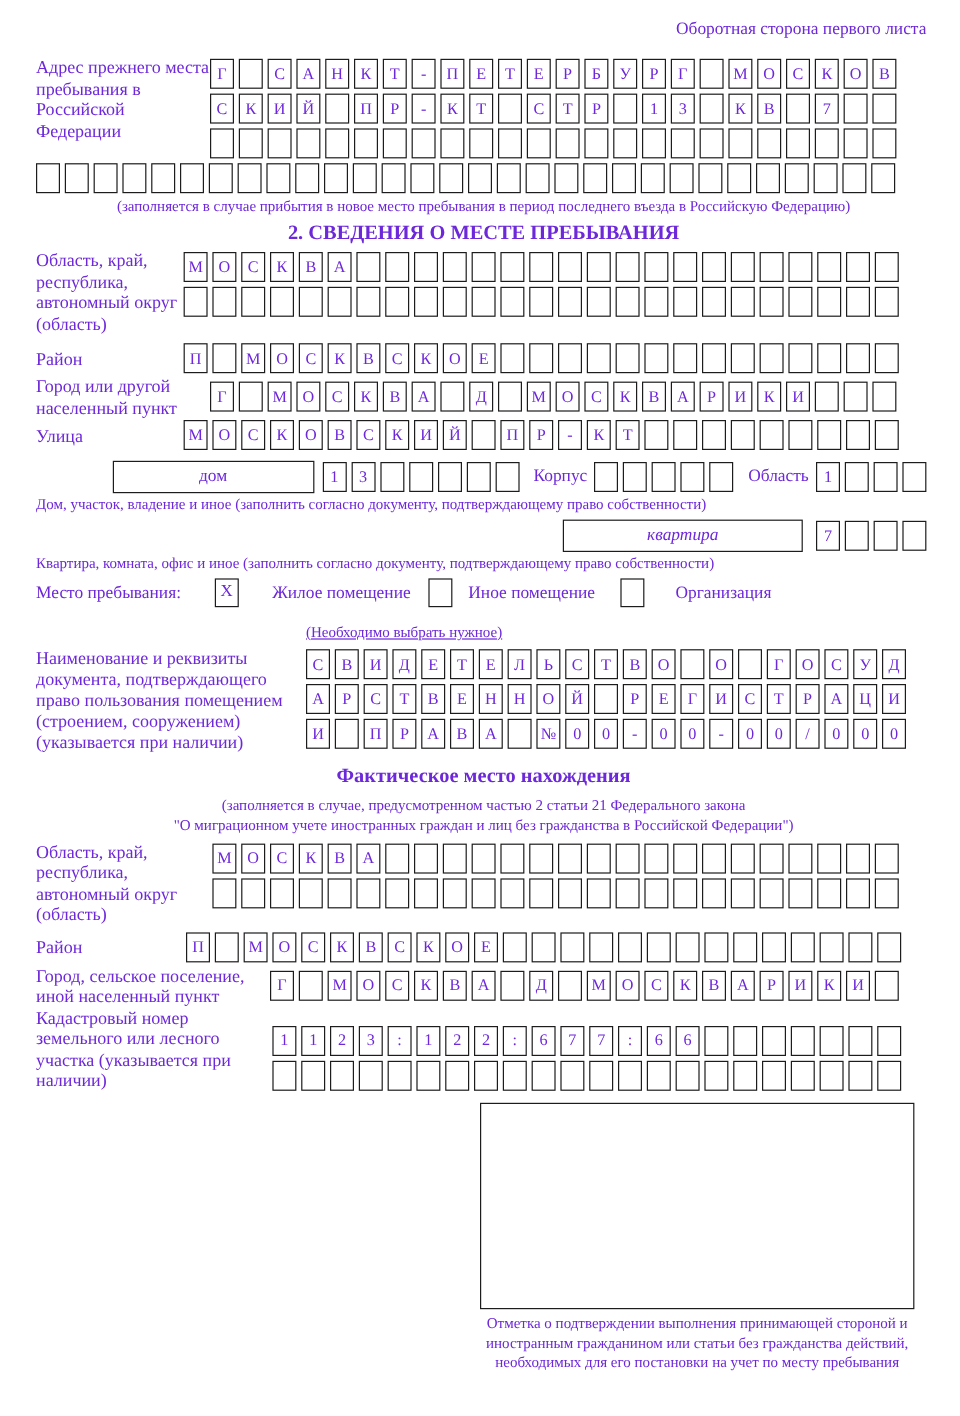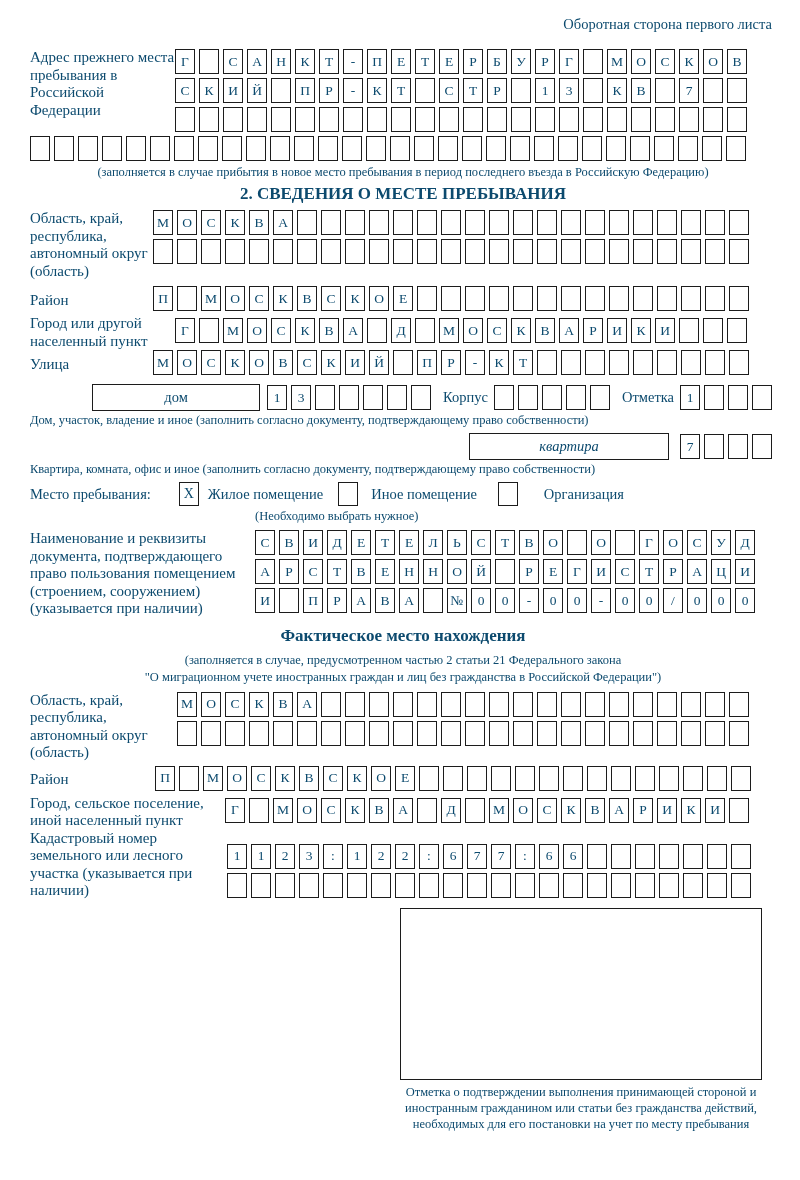--- a/index.html
+++ b/index.html
@@ -2,21 +2,21 @@
 <html><head>
 <meta charset="utf-8">
 <style>
   html,body { margin:0; padding:0; background:#ffffff; }
   .page {
     position:relative;
     width:800px; height:1180px;
     box-sizing:border-box;
     padding:16px 24px 0 30px;
     background:#ffffff;
-    color:#0c4a6e;
+    color:#6d28d9;
     font-family:"Liberation Serif", serif;
     overflow:hidden;
   }
   .top-note { text-align:right; font-size:14.5px; padding-right:4px; margin-bottom:16px; }
 
   .fieldrow { display:flex; align-items:flex-start; }
   .fieldrow.vcenter { align-items:center; }
   .flabel { flex-shrink:0; font-size:15px; line-height:17.5px; }
   .w123 { width:123px; } .w145 { width:145px; } .w225 { width:225px; }
   .w147 { width:147px; } .w125 { width:125px; } .w195 { width:195px; } .w197 { width:197px; }
@@ -45,24 +45,24 @@
   .kv-box { width:200px; margin-right:11px;font-style:italic; }
   .inline-label { font-size:14.5px; margin:0 6px 0 8px; white-space:nowrap; }
 
   .mesto-row { display:flex; align-items:center; margin-top:5px; font-size:14.5px; }
   .checkbox {
     box-sizing:border-box; width:20px; height:24px; flex-shrink:0;
     border:1.5px solid #1c1c1c;
     display:inline-flex; align-items:center; justify-content:center;
     font-size:14px;
   }
-  .cb-1 { margin-left:28px; } .opt-1 { margin-left:9px; }
+  .cb-1 { margin-left:28px; } .opt-1 { margin-left:28px; }
   .cb-2 { margin-left:15px; } .opt-2 { margin-left:13px; }
   .cb-3 { margin-left:21px; } .opt-3 { margin-left:26px; }
-  .mesto-note { font-size:12.5px; margin:3px 0 4px 225px; }
+  .mesto-note { font-size:12.5px; margin:14px 0 4px 225px;text-decoration:underline; }
 
   .mt4 { margin-top:4px; } .mt6 { margin-top:6px; } .mt8 { margin-top:8px; }
 
   .fact-note { text-align:center; font-size:12.5px; line-height:17px; }
 
   .kad-rows { margin-top:14px; }
 
   .stamp-box {
     box-sizing:border-box;
     margin:6px 0 0 370px;
@@ -364,21 +364,21 @@
         <span class="cell"></span>
       </div>
     <div class="inline-label">Корпус</div>
     <div class="cellrow" style="margin-bottom:0;">
         <span class="cell"></span>
         <span class="cell"></span>
         <span class="cell"></span>
         <span class="cell"></span>
         <span class="cell"></span>
       </div>
-    <div class="inline-label">Отметка</div>
+    <div class="inline-label">Область</div>
     <div class="cellrow" style="margin-bottom:0;">
         <span class="cell">1</span>
         <span class="cell"></span>
         <span class="cell"></span>
         <span class="cell"></span>
       </div>
   </div>
   <div class="caption">Дом, участок, владение и иное (заполнить согласно документу, подтверждающему право собственности)</div>
 
   <div class="dom-row">

